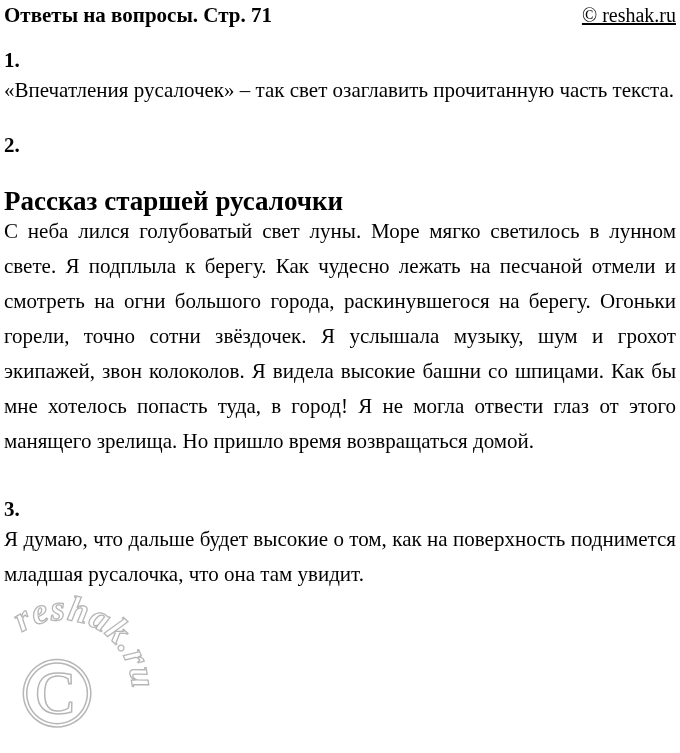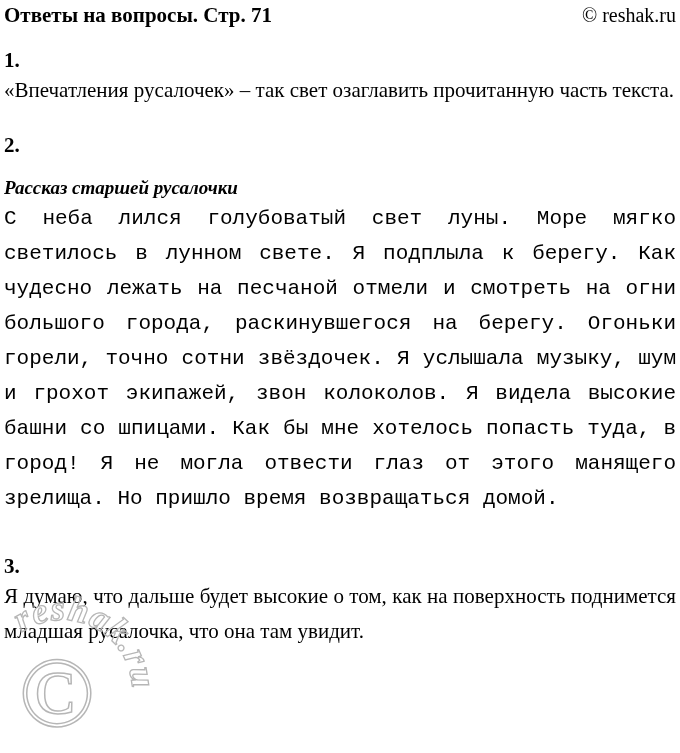--- a/index.html
+++ b/index.html
@@ -26,45 +26,45 @@
     align-items: center;
     line-height: 24px;
   }
   .doc-title {
     font-weight: bold;
     font-size: 21px;
   }
   .doc-copyright {
     font-size: 20px;
     font-weight: normal;
+    text-decoration: underline;
   }
   .answer-number {
     font-weight: bold;
     font-size: 21px;
     line-height: 26px;
   }
   .num-1 { margin-top: 20px; }
   .num-2 { margin-top: 24px; }
   .num-3 { margin-top: 37px; }
   .answer-subtitle {
     font-weight: bold;
-    font-style: italic;
-    font-size: 19px;
+    font-size: 27px;
     line-height: 26px;
-    margin-top: 17px;
+    margin-top: 30px;
   }
   p.body-text {
     font-size: 21px;
     line-height: 35px;
     text-align: justify;
     margin: 0;
   }
   .mt-15 { margin-top: 15px; }
   .mt-19 { margin-top: 19px; }
-  .mt-22 { margin-top: 22px; font-family: Liberation Mono, monospace; }
+  .mt-22 { margin-top: 22px; }
   .mt-14 { margin-top: 14px; }
   .watermark {
     position: absolute;
     left: 0;
     top: 590px;
     width: 220px;
     height: 163px;
     pointer-events: none;
     z-index: 5;
   }

